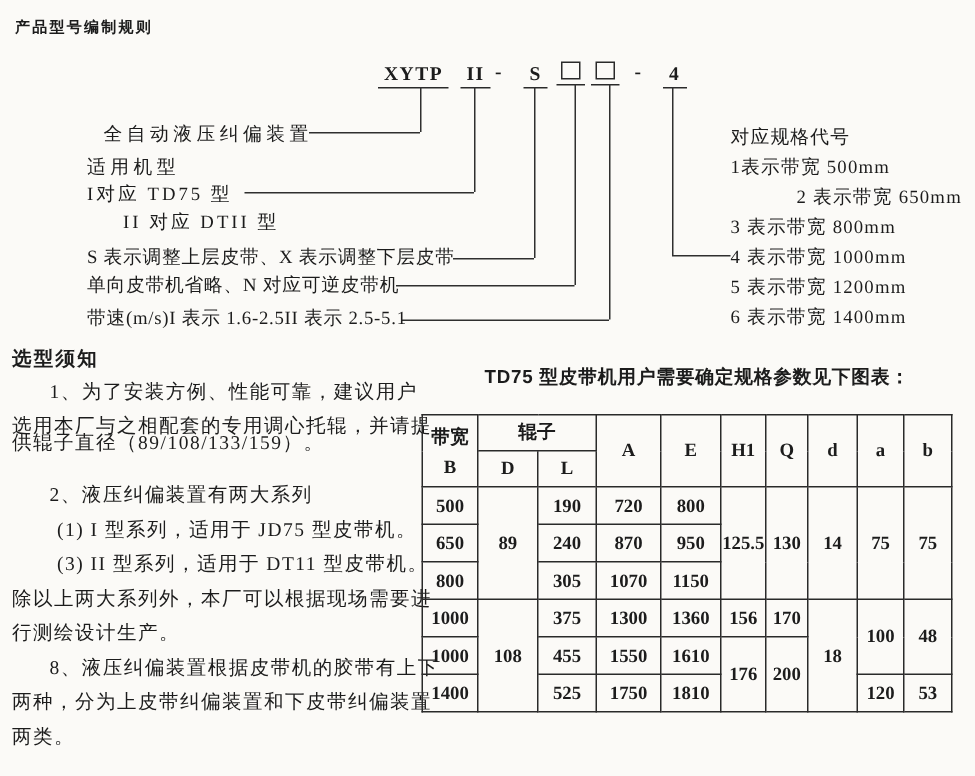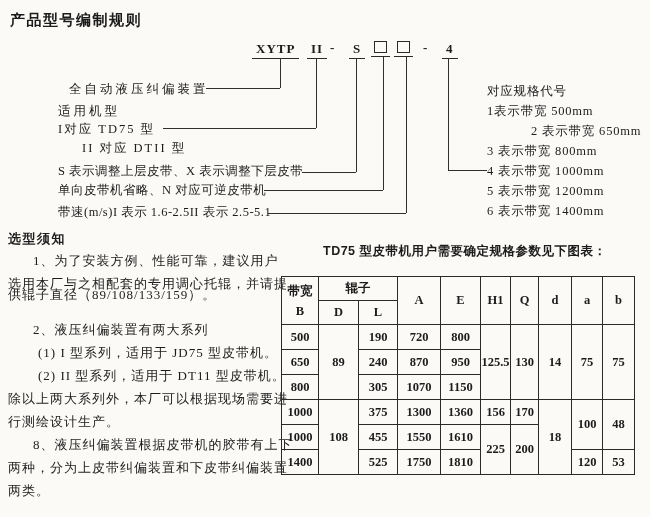--- a/index.html
+++ b/index.html
@@ -5,21 +5,21 @@
   html,body{margin:0;padding:0;}
   body{
     width:650px;height:517px;position:relative;
     background:#fbfaf7;color:#1c1c1c;
     font-family:"Liberation Serif","DejaVu Serif",serif;
     overflow:hidden;
   }
   .abs{position:absolute;white-space:nowrap;}
   .hd{font-family:"Liberation Sans","DejaVu Sans",sans-serif;font-weight:bold;}
   
-  .page-title{left:10px;top:11px;font-size:15px;letter-spacing:1.5px;}
+  .page-title{left:10px;top:11px;font-size:10px;letter-spacing:1.5px;}
   
   .code-part{top:41px;font-size:13px;font-weight:bold;letter-spacing:1px;
              padding:0 4px 1px 4px;border-bottom:1px solid #2a2a2a;}
   .code-sep{top:40px;font-size:13px;font-weight:bold;}
   .box-wrap{top:40px;padding:1px 3px 3px 3px;border-bottom:1px solid #2a2a2a;line-height:0;}
   .ph-box{display:inline-block;width:11px;height:10px;border:1.2px solid #2a2a2a;background:#fbfaf7;}
   
   .vline{position:absolute;width:1px;background:#2f2f2f;}
   .hline{position:absolute;height:1px;background:#2f2f2f;}
   
@@ -93,21 +93,21 @@
   </div>
 </div>
 
 <div>
   <div class="abs hd notes-heading">选型须知</div>
   <div class="abs note-line ind-num" style="top:252px;text-align:right;">1、为了安装方例、性能可靠，建议用户</div>
   <div class="abs note-line" style="top:275px;">选用本厂与之相配套的专用调心托辊，并请提</div>
   <div class="abs note-line" style="top:286px;">供辊子直径（89/108/133/159）。</div>
   <div class="abs note-line ind-num" style="top:321px;">2、液压纠偏装置有两大系列</div>
   <div class="abs note-line ind-sub" style="top:344px;">(1) I 型系列，适用于 JD75 型皮带机。</div>
-  <div class="abs note-line ind-sub" style="top:367px;">(2) II 型系列，适用于 DT11 型皮带机。</div>
+  <div class="abs note-line ind-sub" style="top:367px;">(3) II 型系列，适用于 DT11 型皮带机。</div>
   <div class="abs note-line" style="top:390px;">除以上两大系列外，本厂可以根据现场需要进</div>
   <div class="abs note-line" style="top:413px;">行测绘设计生产。</div>
   <div class="abs note-line ind-num" style="top:436px;">8、液压纠偏装置根据皮带机的胶带有上下</div>
   <div class="abs note-line" style="top:459px;">两种，分为上皮带纠偏装置和下皮带纠偏装置</div>
   <div class="abs note-line" style="top:482px;">两类。</div>
 </div>
 
 <div class="abs hd tbl-title">TD75 型皮带机用户需要确定规格参数见下图表：</div>
 
 <table class="spec">
@@ -176,21 +176,21 @@
     <td>170</td>
     <td rowspan="3">18</td>
     <td rowspan="2">100</td>
     <td rowspan="2">48</td>
   </tr>
   <tr>
     <td>1000</td>
     <td>455</td>
     <td>1550</td>
     <td>1610</td>
-    <td rowspan="2">225</td>
+    <td rowspan="2">176</td>
     <td rowspan="2">200</td>
   </tr>
   <tr>
     <td>1400</td>
     <td>525</td>
     <td>1750</td>
     <td>1810</td>
     <td>120</td>
     <td>53</td>
   </tr>

